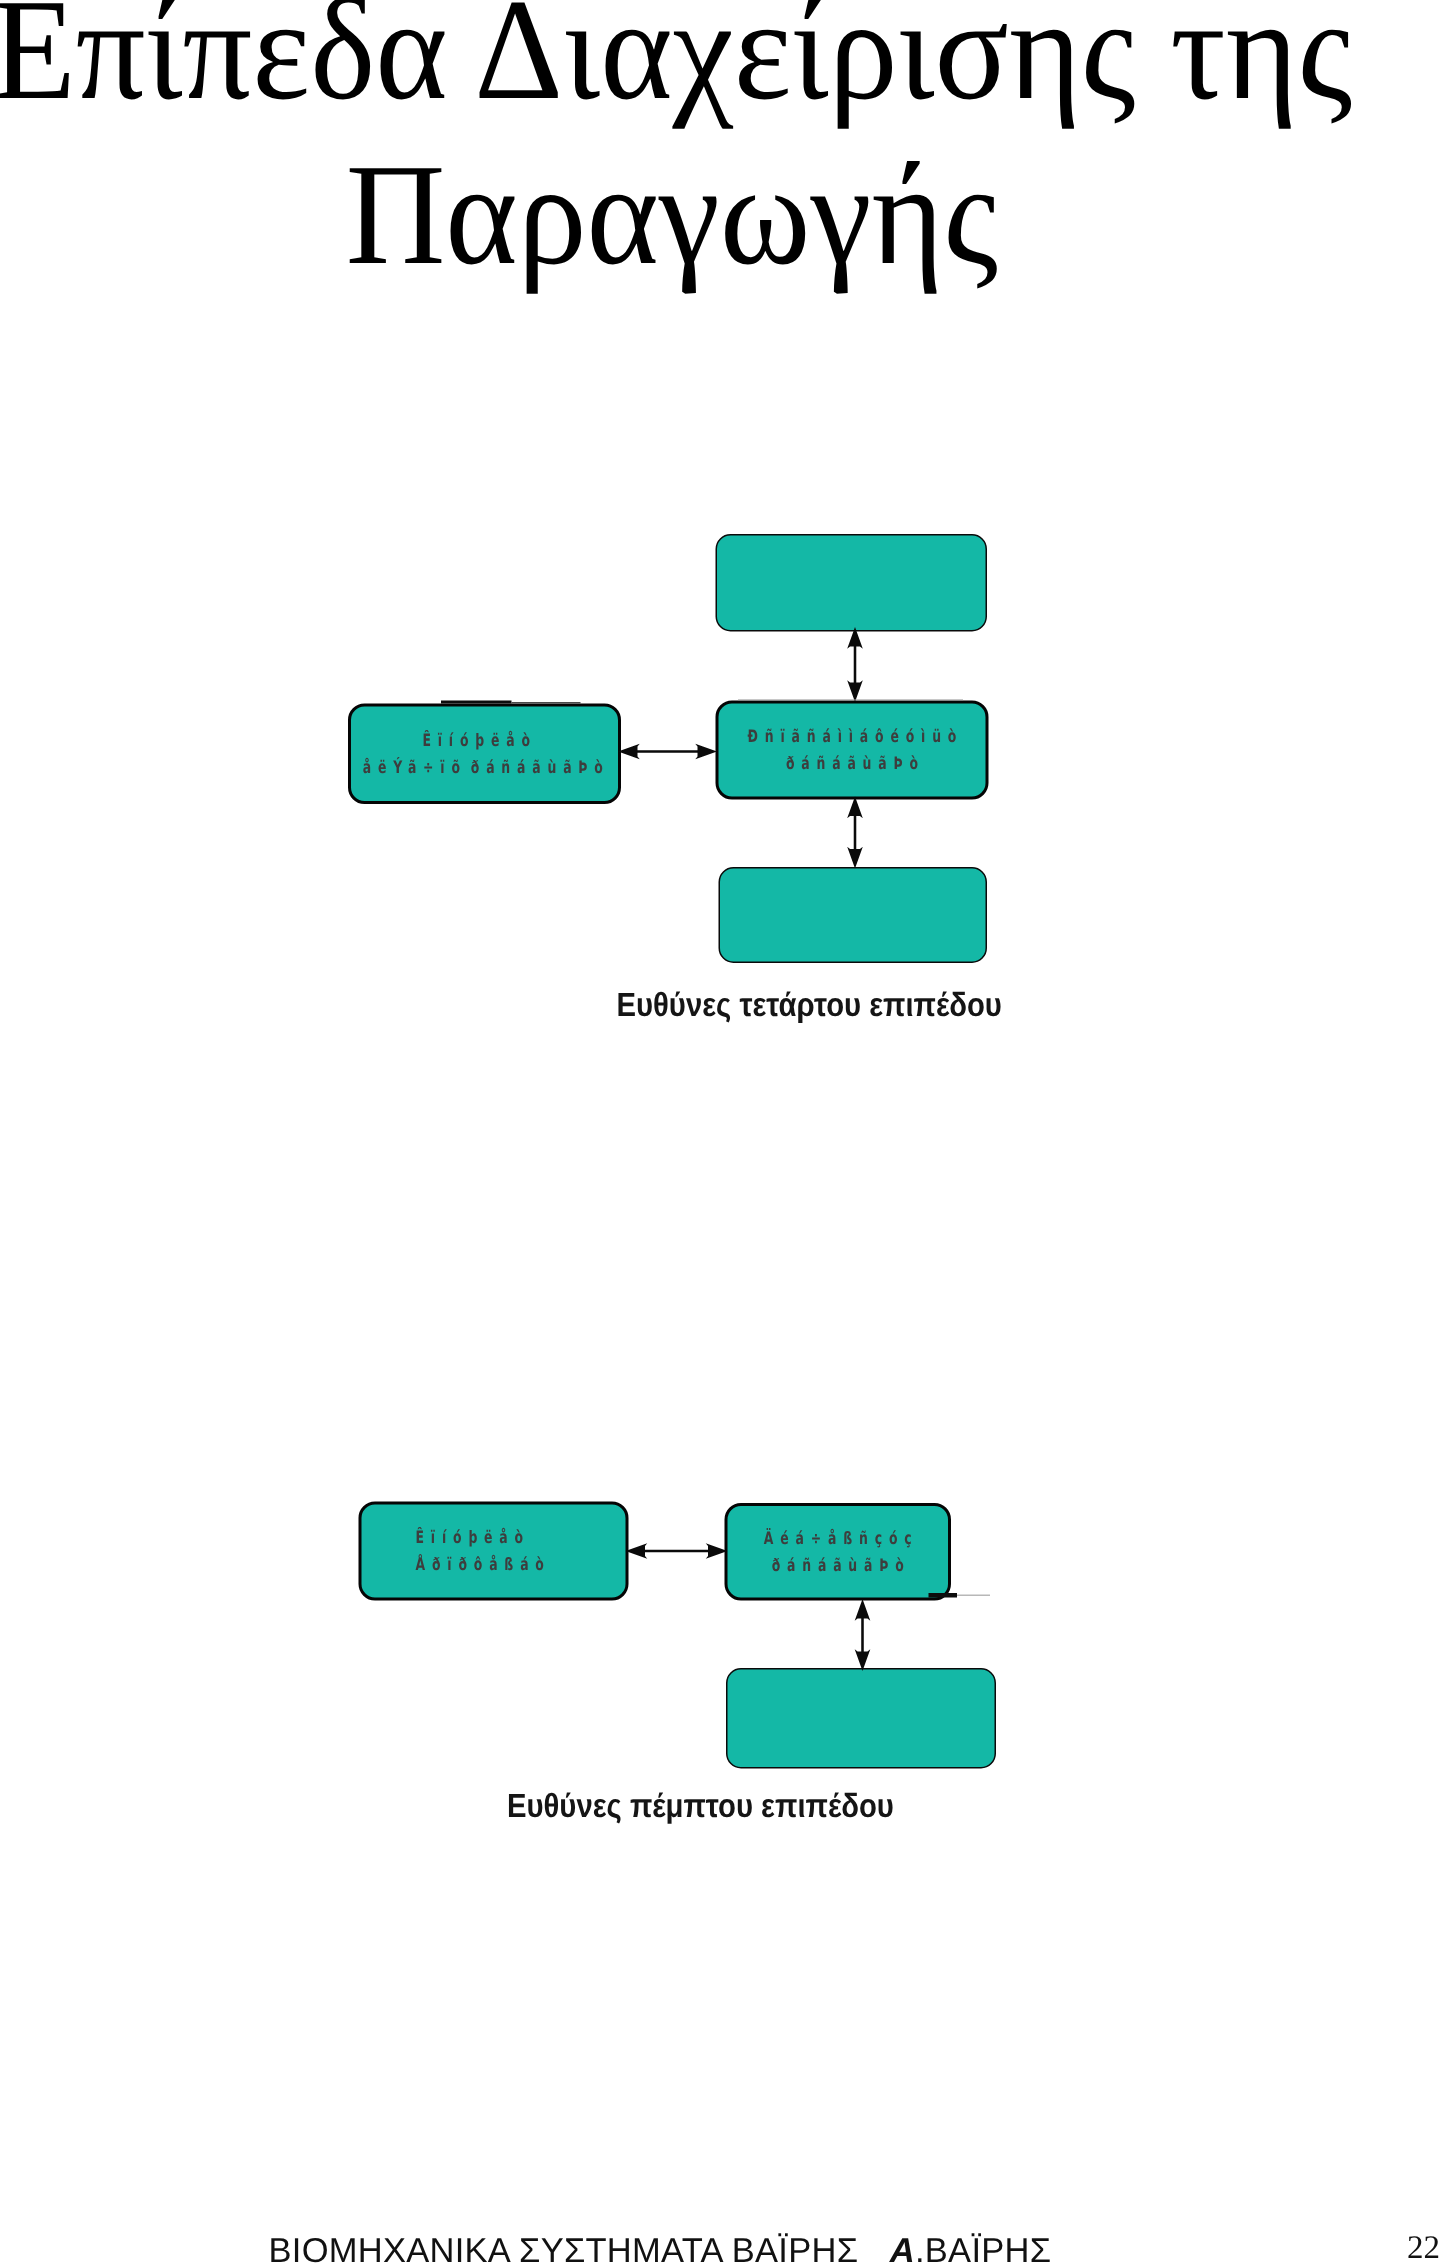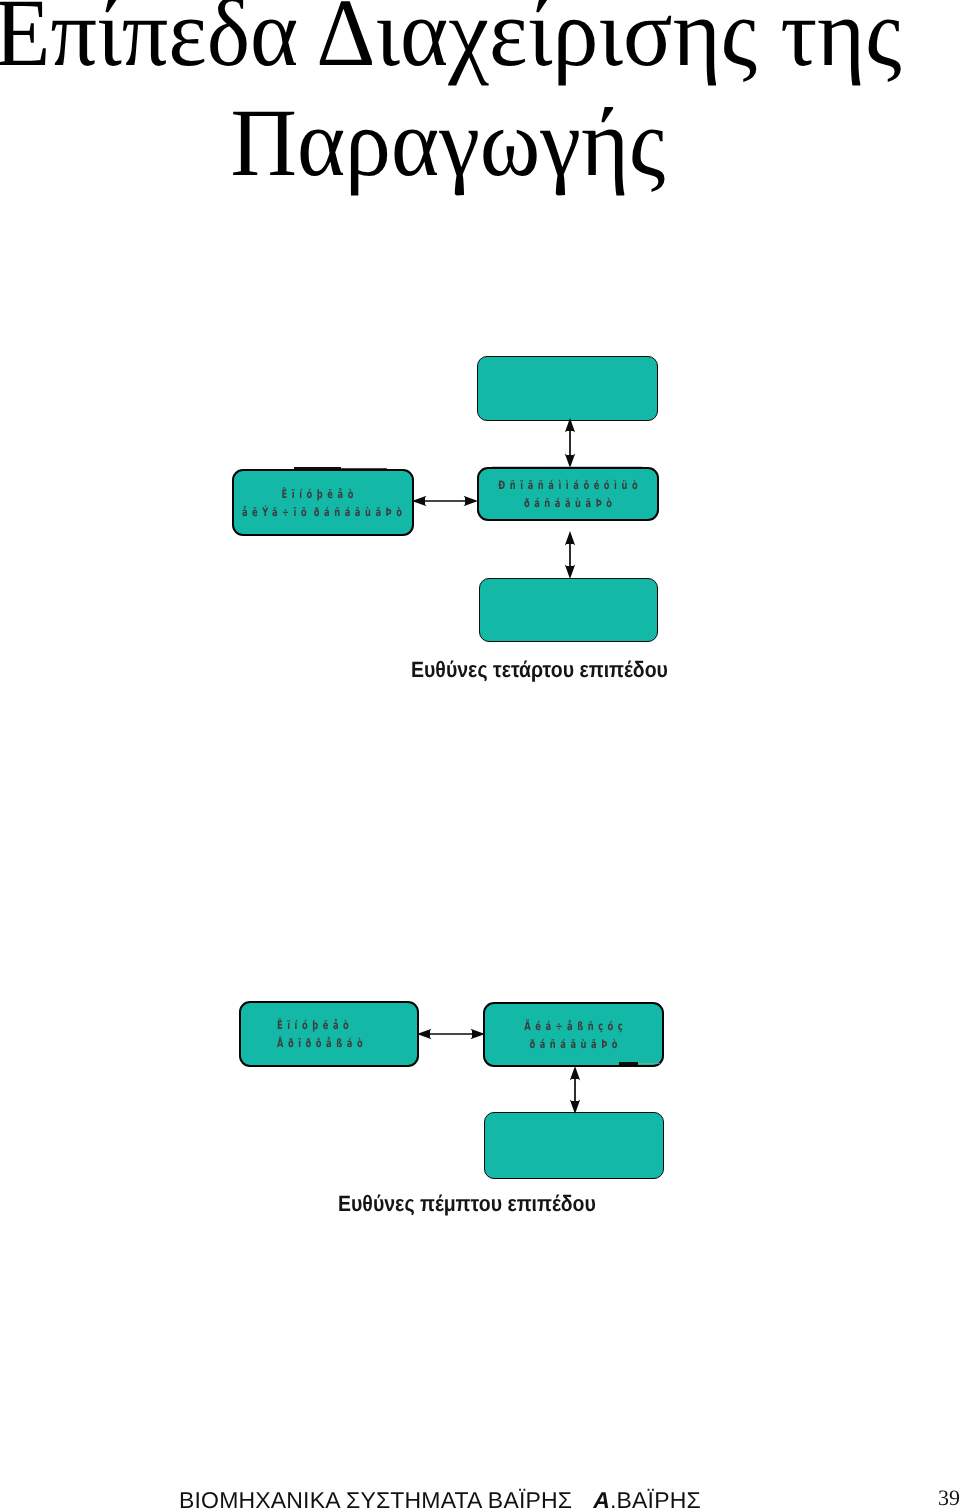--- a/index.html
+++ b/index.html
@@ -31,33 +31,33 @@
                    transform:scaleX(0.80);transform-origin:50% 50%;}
   .dbox .txt > div::after{content:'';display:inline-block;margin-left:-5.7px;}
 
   .caption{position:absolute;font-family:"Liberation Sans",sans-serif;
            font-weight:bold;font-size:22.3px;white-space:nowrap;color:#151515;
            transform:scaleX(0.875) translateZ(0);transform-origin:0 0;}
 
   
   #u-top   {left:477px;top:356px;width:181px;height:65px;}
   #u-left  {left:232px;top:469px;width:182px;height:67px;}
-  #u-center{left:477px;top:467px;width:182px;height:54px;}
+  #u-center{left:477px;top:467px;width:182px;height:66px;}
   #u-bottom{left:479px;top:578px;width:179px;height:64px;}
   #u-cap   {left:411px;top:657px;}
 
   
   #u-left .txt{margin-left:-11px;word-spacing:-6px;}
   #l-left .txt{text-align:left;padding-left:36px;}
   #l-left .txt > div{transform-origin:0 50%;}
   #l-left .txt > div::after{margin-left:0;}
 
   
   #l-left  {left:239px;top:1001px;width:180px;height:66px;}
-  #l-right {left:483px;top:1002px;width:181px;height:65px;}
+  #l-right {left:483px;top:1002px;width:151px;height:65px;}
   #l-bottom{left:484px;top:1112px;width:180px;height:67px;}
   #l-cap   {left:338px;top:1191px;}
 
   
   #footer{position:absolute;left:179px;top:1487px;
           font-family:"Liberation Sans",sans-serif;font-size:23.0px;
           white-space:nowrap;color:#111;letter-spacing:0.18px;}
   #footer b{font-weight:bold;font-style:italic;}
   #footer .gap{display:inline-block;width:21px;}
   #pageno{position:absolute;left:938px;top:1485px;
@@ -155,13 +155,13 @@
     </svg>
   <svg class="arrow" style="left:565px;top:1066px;width:20px;height:48px" viewBox="0 0 20 48">
       <path class="ar" d="M10.00 0.00 L15.20 14.50 L13.30 13.00 L10.85 13.00 L10.85 35.00 L13.30 35.00 L15.20 33.50 L10.00 48.00 L4.80 33.50 L6.70 35.00 L9.15 35.00 L9.15 13.00 L6.70 13.00 L4.80 14.50 Z"></path>
     </svg>
 
   <span class="blot" style="left:619px;top:1062px;width:19px;height:3px"></span>
   <span class="blot vsoft" style="left:638px;top:1062.5px;width:22px;height:1.6px;opacity:.7"></span>
 </div>
 
 <div id="footer"><span>ΒΙΟΜΗΧΑΝΙΚΑ ΣΥΣΤΗΜΑΤΑ ΒΑΪΡΗΣ</span><span class="gap"></span><b>Α</b><span>.ΒΑΪΡΗΣ</span></div>
-<div id="pageno">39</div>
+<div id="pageno">22</div>
 
 </body></html>

